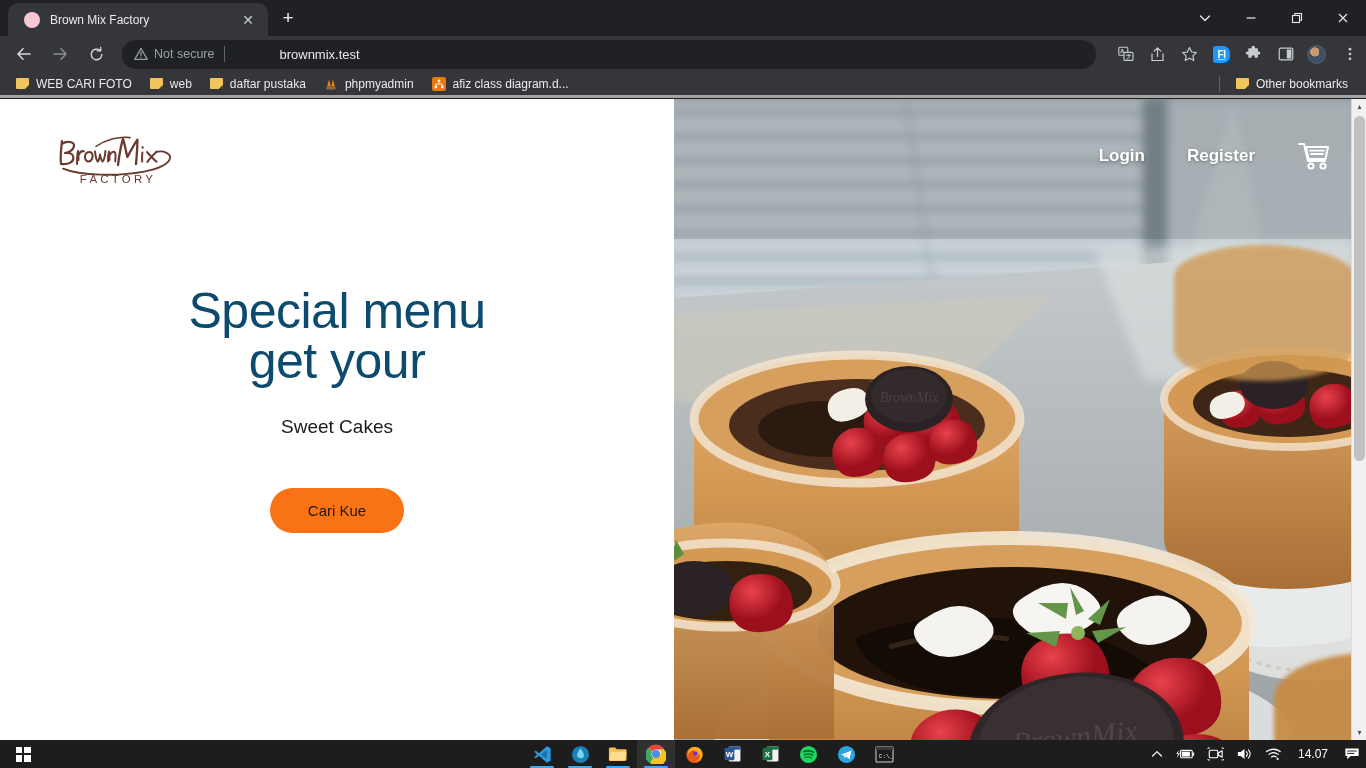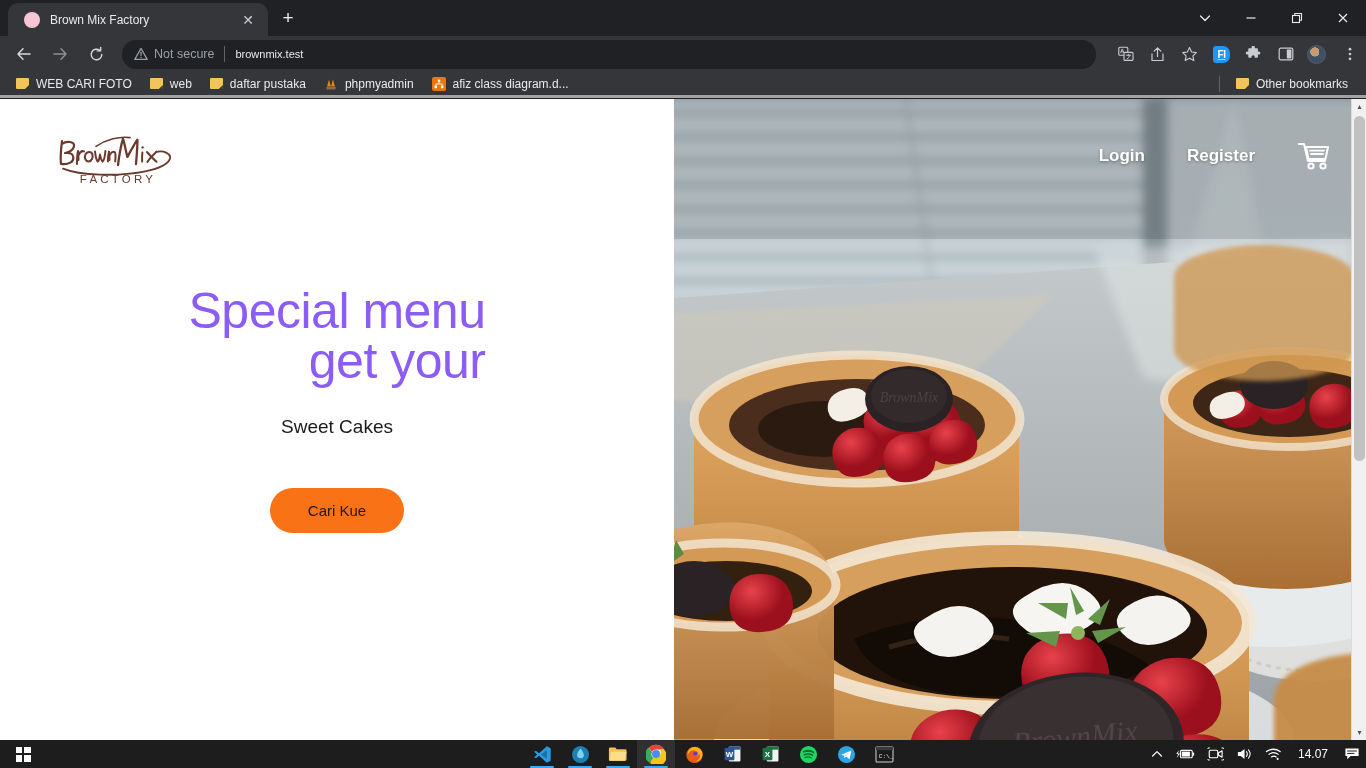--- a/index.html
+++ b/index.html
@@ -56,21 +56,21 @@
   }
   .nav-btn.dim { color:#74777c; }
   #omnibox {
     flex:1; height:29px; background:#202124; border-radius:14px; margin:0 8px;
     display:flex; align-items:center; padding:0 12px; min-width:0;
   }
   .not-secure-wrap { display:flex; align-items:center; flex:0 0 auto; }
   .warn-icon { width:14px; height:14px; color:#9aa0a6; margin-right:6px; }
   .not-secure-text { color:#9aa0a6; font-size:12.5px; white-space:nowrap; }
   .omni-sep { width:1px; height:16px; background:#5f6368; margin:0 10px; }
-  .omni-url { color:#e8eaed; font-size:11px; white-space:nowrap; }
+  .omni-url { color:#e8eaed; font-size:13px; white-space:nowrap;margin-left:44px; }
   .tb-icon {
     width:28px; height:28px; margin:0 2px; display:flex; align-items:center;
     justify-content:flex-end; color:#c9ccd1; cursor:pointer; flex:0 0 28px;text-decoration:underline;
   }
   .ext-fi {
     width:17px; height:17px; background:#2196f3; border-radius:3px 7px 7px 3px;
     color:#fff; font-size:10px; font-weight:bold; display:flex;
     align-items:center; justify-content:center; letter-spacing:-0.5px;
   }
   .avatar-tb {
@@ -121,22 +121,22 @@
   }
   #logo {
     position:absolute; left:52px; top:25px; width:132px; height:62px;
   }
   #hero-text {
     position:absolute; left:0; top:0; width:674px; height:641px;
     display:flex; flex-direction:column; align-items:center; justify-content:center;
     padding-bottom:20px;
   }
   #hero-title {
-    font-size:50px; line-height:1.0; font-weight:400; color:#8b5cf6;
-    text-align:right; letter-spacing:-0.5px;
+    font-size:50px; line-height:1.0; font-weight:400; color:#0c4a6e;
+    text-align:center; letter-spacing:-0.5px;
   }
   #hero-title .l2 { display:block; }
   #hero-sub {
     margin-top:30px; font-size:19px; color:#1b1b1b; font-weight:400;
   }
   #cta-btn {
     margin-top:50px; background:#f97316; color:#1a1a1a; border:none;
     border-radius:26px; padding:14px 38px; font-size:15px;
     font-family:"Liberation Sans", sans-serif; cursor:pointer;
   }

